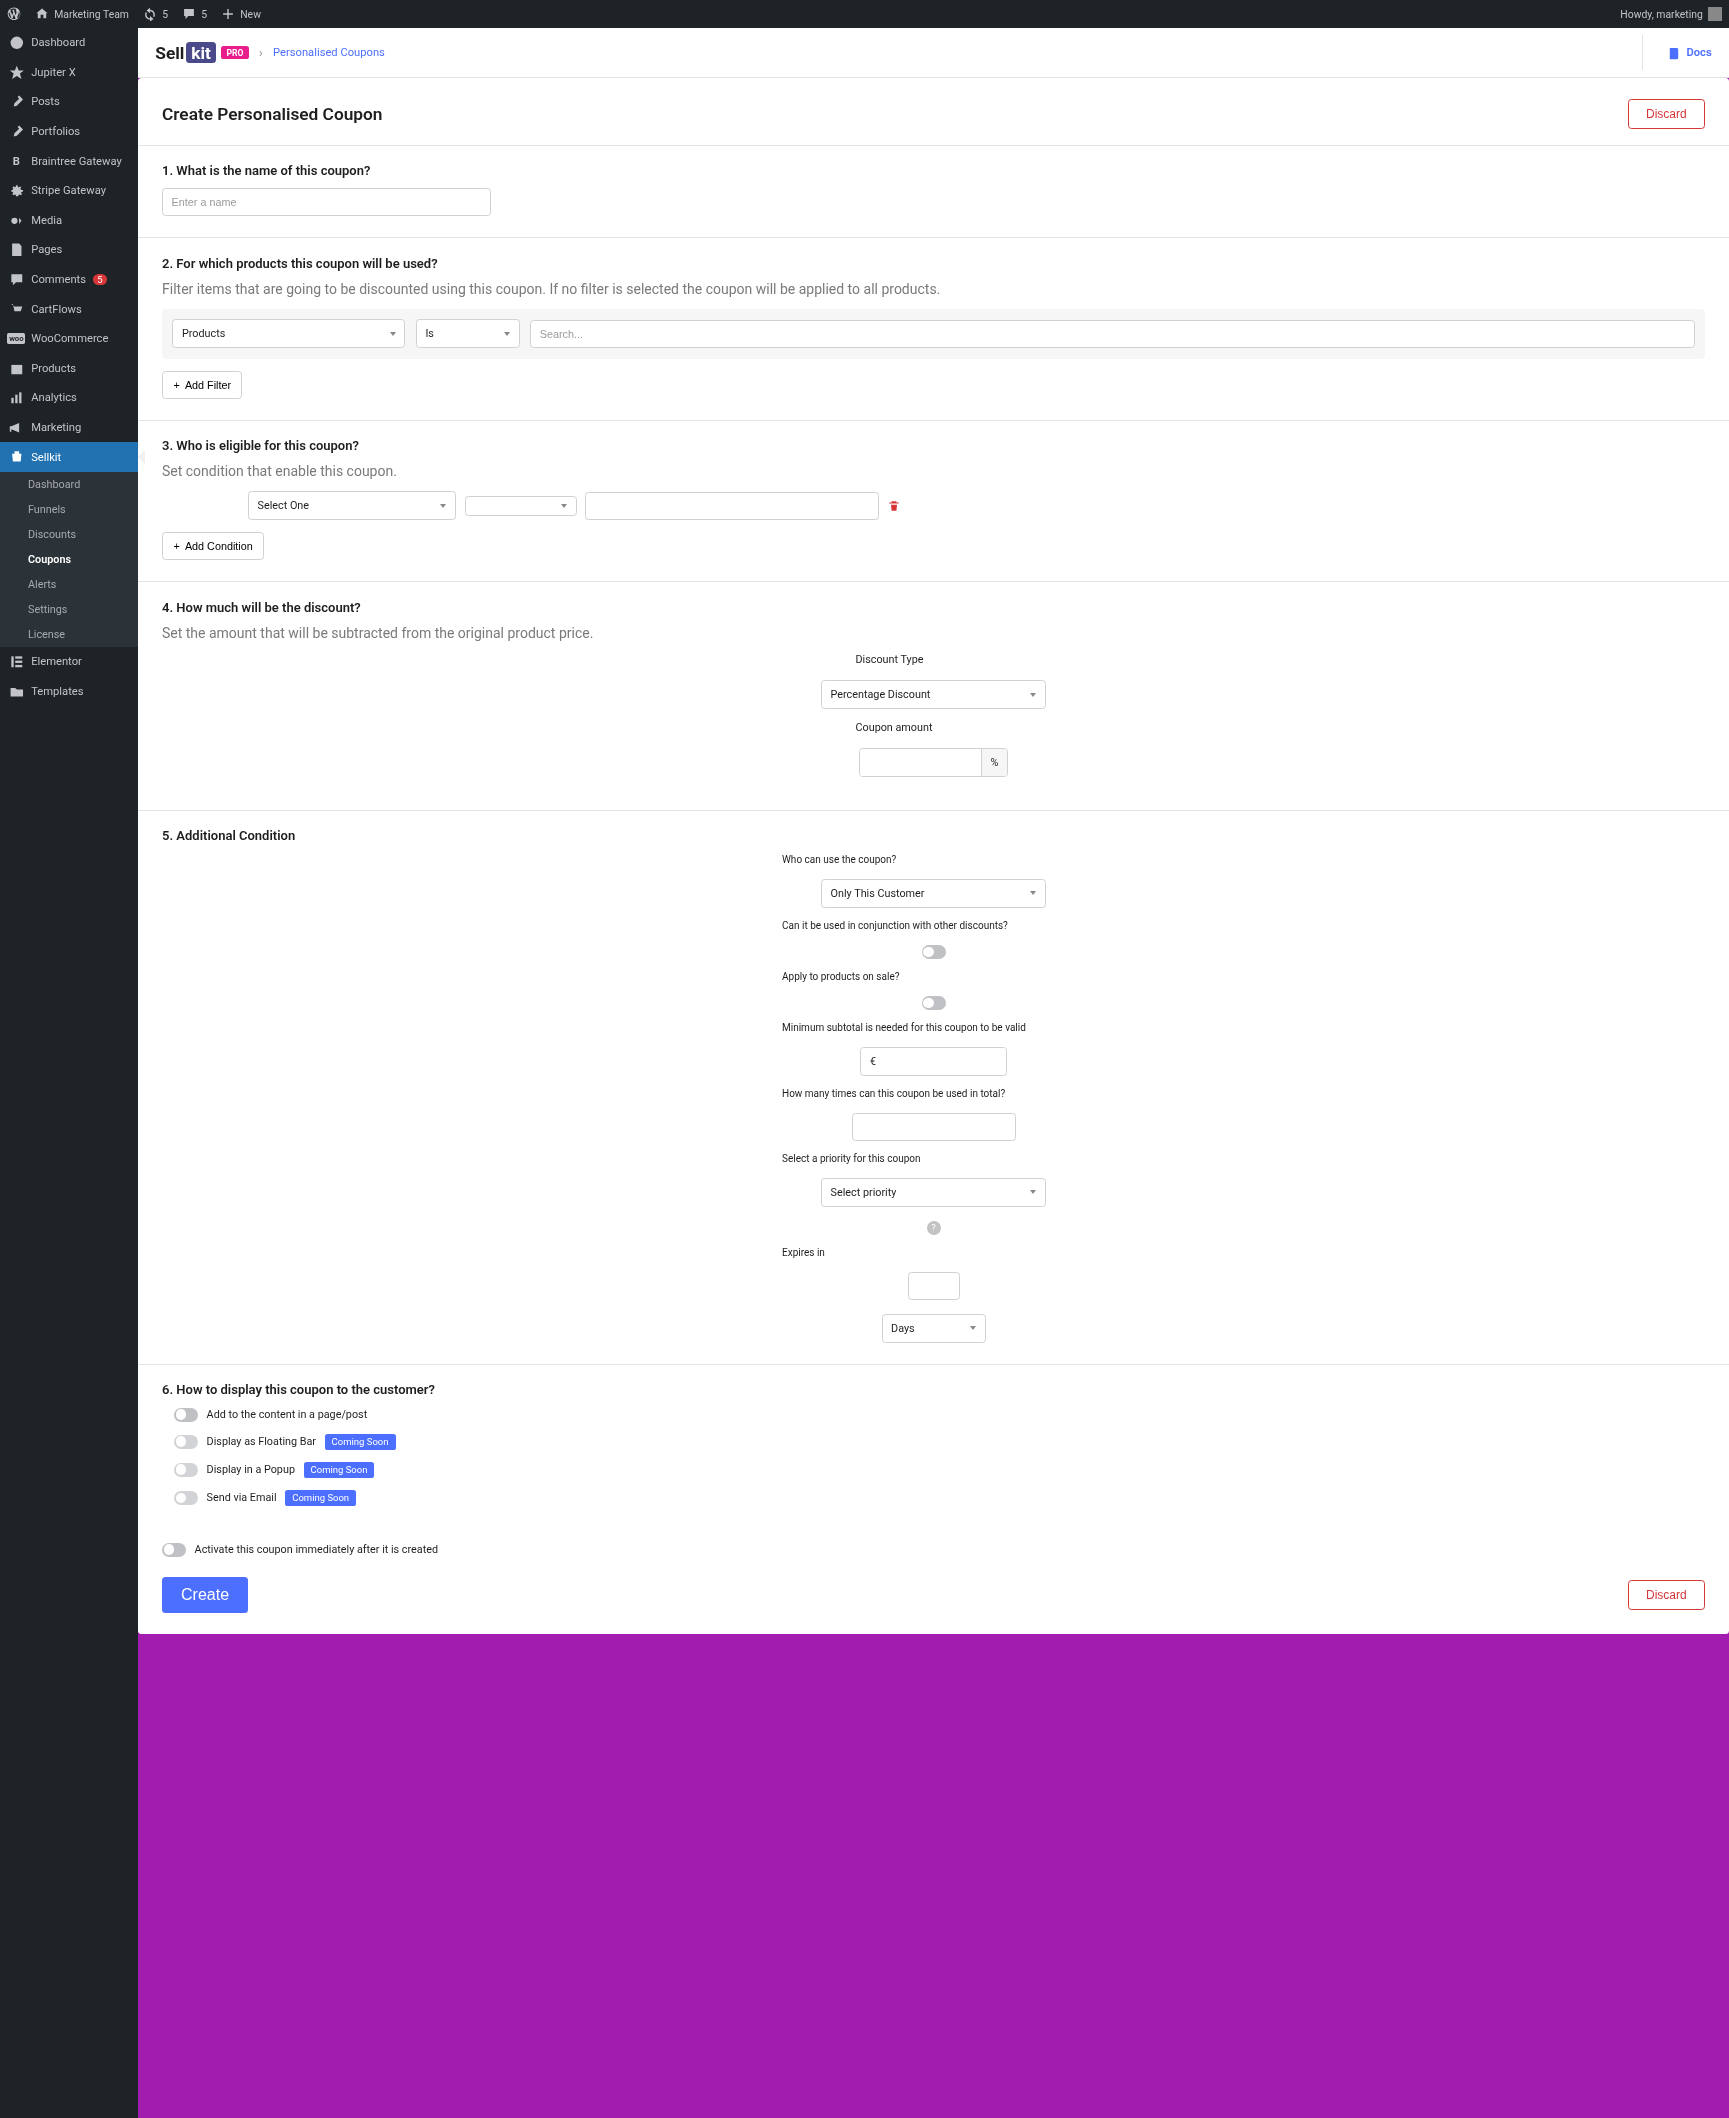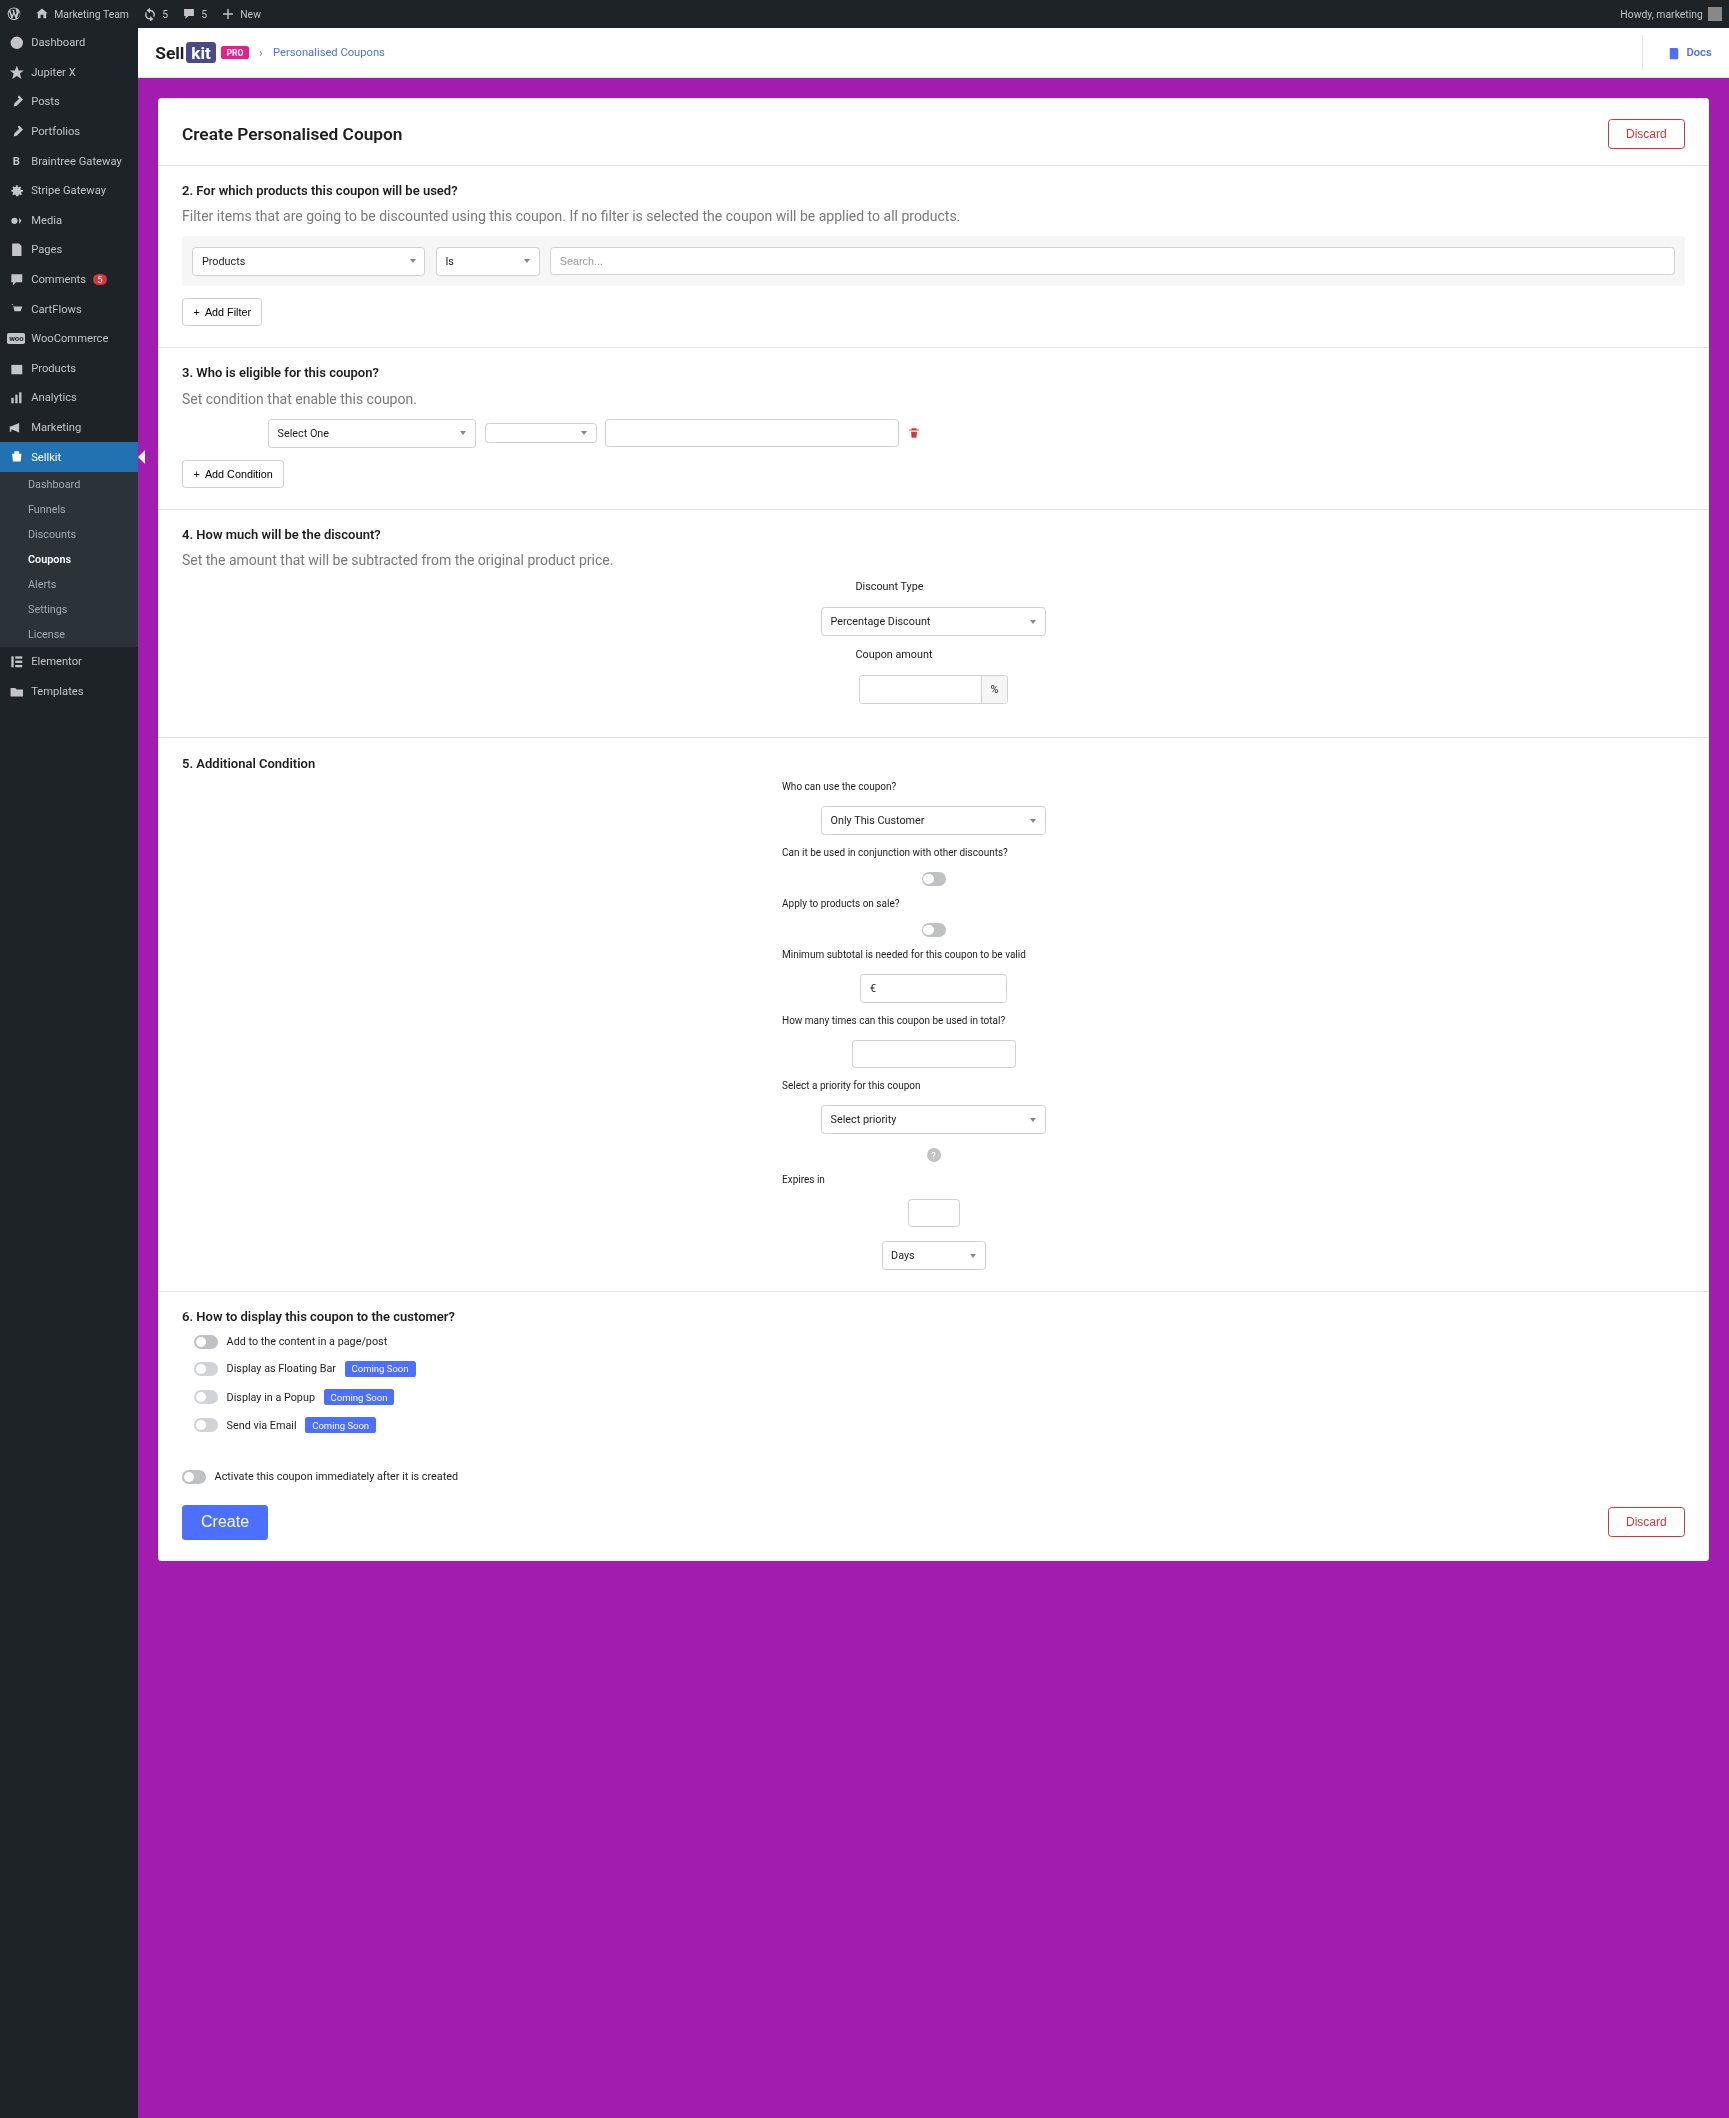--- a/index.html
+++ b/index.html
@@ -27,21 +27,21 @@
     .content { flex: 1; background: #a21caf; }
     .top-bar { background: #fff; display: flex; align-items:center; justify-content:space-between; padding: 7px 17.3px; border-bottom:0.9px solid #e2e2e2; }
     .top-left{display:flex;align-items:center;gap:10.4px;}
     .brand { display:flex;align-items:center;font-weight:700;font-size:17.3px;}
     .brand-kit{background:#4a4a8a;color:#fff;padding:0.9px 5.2px;border-radius:3.5px;margin-left:1.7px;}
     .pro-badge{background:#e91e8c;color:#fff;font-size:8.6px;padding:1.7px 5.2px;border-radius:2.6px;font-weight:700;margin-left:5.2px;}
     .breadcrumb-sep{color:#888;font-size:12px;}
     .breadcrumb-link{color:#4c6fff;font-size:11.2px;}
     .docs-link{display:flex;align-items:center;gap:5.2px;color:#4c6fff;font-size:11.2px;font-weight:600;border-left:0.9px solid #e2e2e2;padding-left:24px;height:35px;}
     
-    .main-card { background: #fff; margin: 20px; border-radius: 3.5px; }
+    .main-card { background: #fff; margin: 0; border-radius: 3.5px; }
     .card-header { display: flex; justify-content: space-between; align-items: center; padding: 21px 24px 15.6px; }
     .card-title { font-size: 17.3px; font-weight: 600; }
     
     .section { border-top: 0.9px solid #e4e4e4; padding: 17.3px 24px 21px; }
     .section:first-of-type{border-top:none;padding-top:3.5px;}
     .section-title { font-size: 13px; font-weight: 600; margin-bottom: 10.4px; }
     .section-desc { font-size: 14px; color: #7a7a7a; margin-bottom: 12px; }
     
     .input-row{display:flex;align-items:center;gap:14px;margin-bottom:12px;flex-direction:column;}
     .input-label{font-size:10.8px;min-width:156px;}
@@ -307,20 +307,24 @@
         <span>Docs</span>
       </span>
     </div>
 
     <div class="main-card">
       <div class="card-header">
         <h1 class="card-title">Create Personalised Coupon</h1>
         <button class="btn-danger-outline">Discard</button>
       </div>
 
+      <div class="section">
+        <div class="section-title">1. What is the name of this coupon?</div>
+        <input type="text" class="tbox" style="width: 329px;" placeholder="Enter a name">
+      </div>
 
       <div class="section">
         <div class="section-title">2. For which products this coupon will be used?</div>
         <div class="section-desc">Filter items that are going to be discounted using this coupon. If no filter is selected the coupon will be applied to all products.</div>
         <div class="filter-bar">
           <div class="select" style="width:233px;">
             <span>Products</span>
             <span class="caret"></span>
           </div>
           <div class="select" style="width:104px;">

